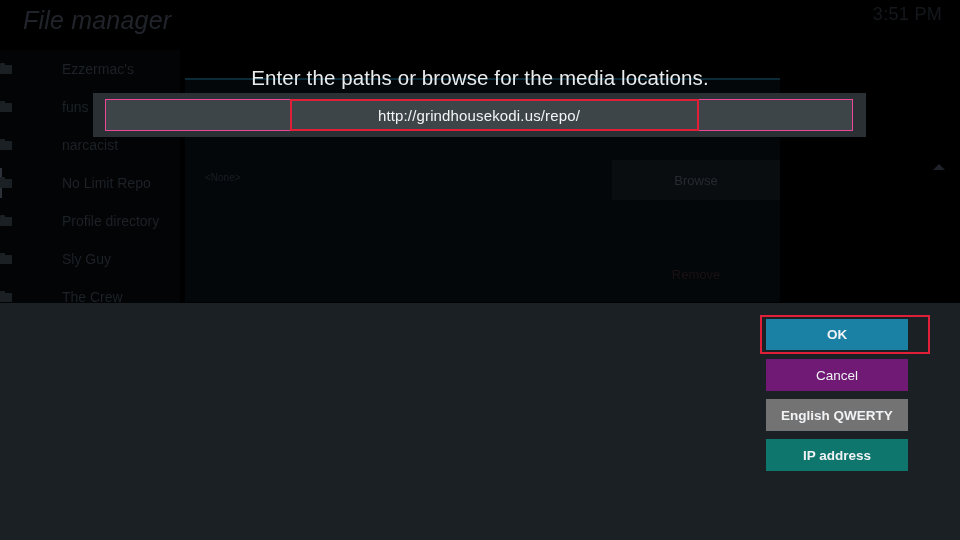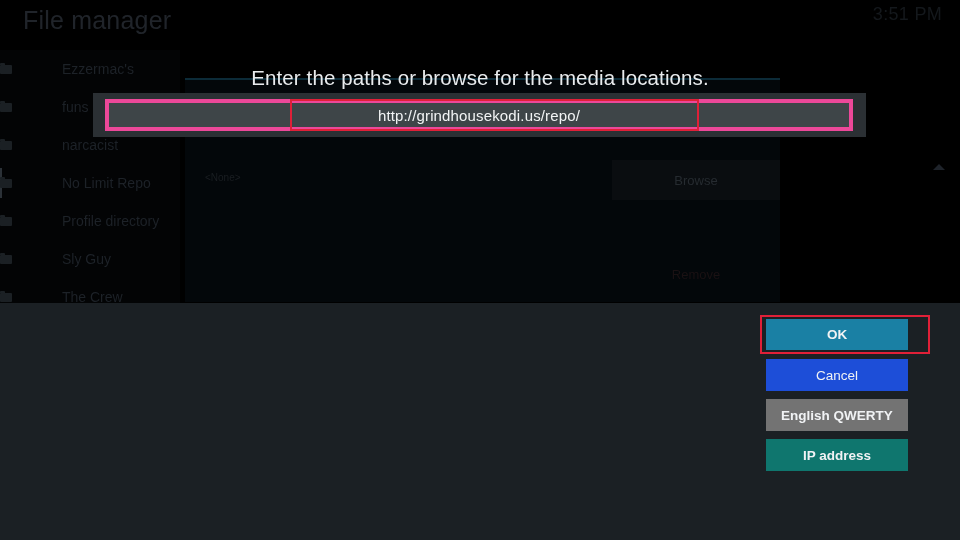--- a/index.html
+++ b/index.html
@@ -11,20 +11,21 @@
     position:relative;
   }
   #screen{position:absolute;inset:0;width:960px;height:540px;overflow:hidden;background:#000;}
 
   
   .bg-layer{position:absolute;inset:0;}
   .fm-title{
     position:absolute;left:23px;top:6px;
     font-size:25px;color:#20242a;letter-spacing:.2px;
     white-space:nowrap;
+    font-style:italic;
   }
   .fm-clock{
     position:absolute;right:18px;top:4px;
     font-size:18px;color:#14181c;letter-spacing:.3px;
     white-space:nowrap;
   }
   .fm-clock-sub{
     position:absolute;right:22px;top:58px;
     font-size:11px;color:#0b0d0f;white-space:nowrap;
   }
@@ -77,21 +78,21 @@
     font-size:20.5px;color:#e9ebed;letter-spacing:.1px;margin-top:32px;
   }
 
   
   .edit-strip{
     position:absolute;left:93px;top:93px;width:773px;height:44px;
     background:#2b3034;
   }
   .edit-box{
     position:absolute;left:12px;top:6px;width:748px;height:32px;
-    background:#3e4548;border:4px solid #ec4899;
+    background:#3e4548;border:1px solid #ec4899;
     box-sizing:border-box;
     display:flex;align-items:center;justify-content:center;
   }
   .edit-text{
     font-size:15px;color:#f2f4f5;white-space:nowrap;letter-spacing:.15px;
   }
   
   .anno{position:absolute;border:2px solid #e02038;box-sizing:border-box;pointer-events:none;}
   .anno-url{left:290px;top:99px;width:409px;height:32px;}
   .anno-ok{left:760px;top:315px;width:170px;height:39px;}
@@ -102,21 +103,21 @@
     background:#1b2024;
   }
 
   
   .act-btn{
     position:absolute;left:766px;width:142px;height:32px;
     display:flex;align-items:center;justify-content:center;
     font-size:13.5px;font-weight:bold;color:#f0f2f4;
   }
   .act-btn.ok{top:319px;background:#1a80a4;height:31px;}
-  .act-btn.cancel{top:359px;background:#1d4ed8;font-weight:normal;}
+  .act-btn.cancel{top:359px;background:#701a75;font-weight:normal;}
   .act-btn.layout{top:399px;background:#737373;}
   .act-btn.iptype{top:439px;background:#0f766e;}
 </style>
 </head>
 <body>
 
 <div id="screen">
 
   <div class="bg-layer">
     <div class="fm-title">File manager</div>

